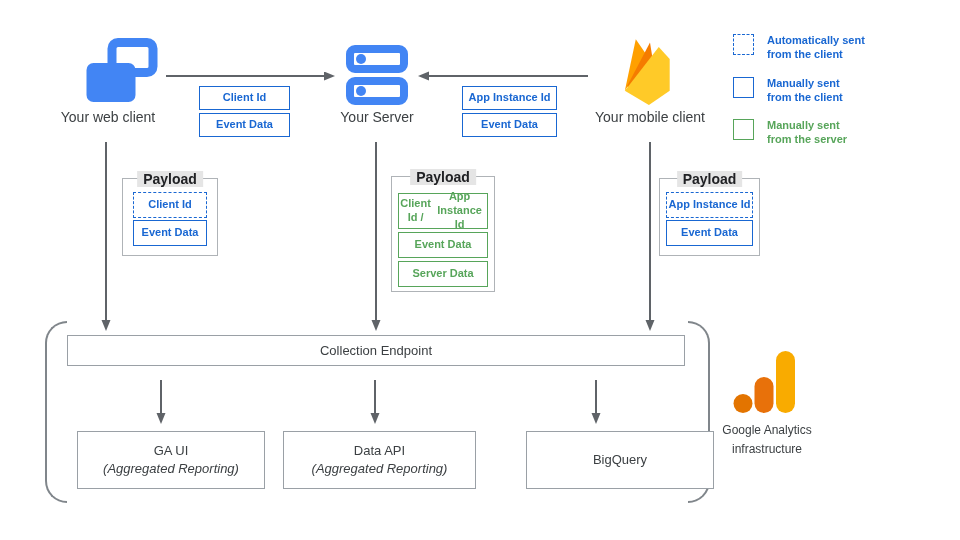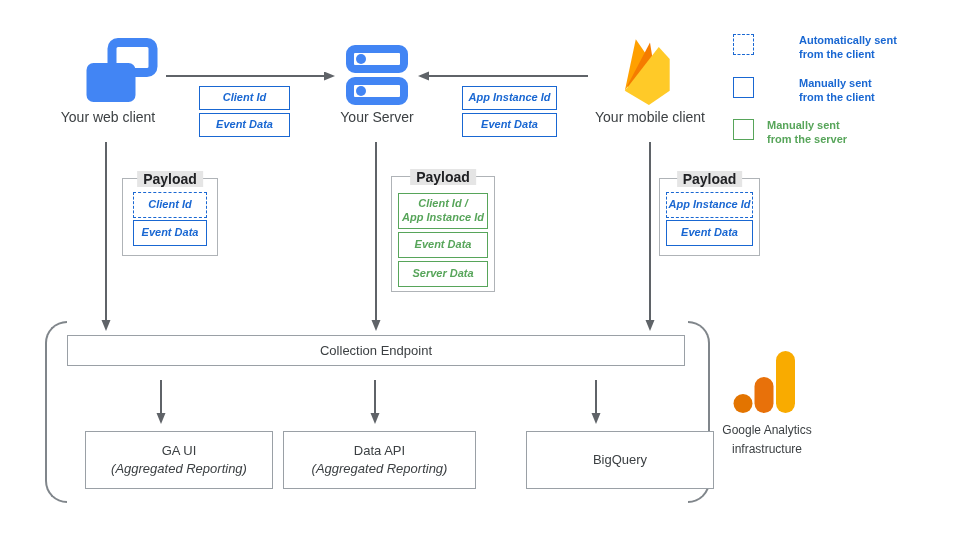--- a/index.html
+++ b/index.html
@@ -12,42 +12,42 @@
 
   .node-label {
     position:absolute; transform:translateX(-50%);
     font-size:14px; color:#3C4043; white-space:nowrap; 
   }
 
   .tag {
     position:absolute; box-sizing:border-box; background:#fff;
     border:1.5px solid #1967D2; color:#1967D2;
     display:flex; align-items:center; justify-content:center;
-    font-size:11px; font-weight:bold; text-align:center; line-height:1.25;font-style:italic;
+    font-size:11px; font-weight:bold; text-align:center; line-height:1.25;
   }
   .tag.dashed { border-style:dashed; }
   .tag.green { border-color:#57A55A; color:#57A55A; }
 
   .payload {
     position:absolute; box-sizing:border-box;
     border:1px solid #AFB3B7; background:#fff;
   }
   .payload-title {
     position:absolute; top:-8px; left:50%; transform:translateX(-50%);
     background:#e5e5e5; padding:0 6px; font-size:14px; font-weight:bold;
     color:#202124; white-space:nowrap;
   }
 
   .legend-item { position:absolute; display:flex; gap:13px; align-items:flex-start; }
   .legend-swatch { width:21px; height:21px; box-sizing:border-box; background:#fff; flex:none; }
   .legend-swatch.dashed-blue { border:1.5px dashed #1967D2; }
   .legend-swatch.solid-blue { border:1.5px solid #1967D2; }
   .legend-swatch.solid-green { border:1.5px solid #57A55A; }
   .legend-text { font-size:11px; font-weight:bold; line-height:14px; margin-top:-1px; }
-  .legend-text.blue { color:#1967D2;margin-left:32px; }
+  .legend-text.blue { color:#1967D2; }
   .legend-text.green { color:#57A55A; }
   .legend-text span { display:block; }
 
   .endpoint-box, .outbox {
     position:absolute; box-sizing:border-box; border:1px solid #9AA0A6; background:#fff;
     display:flex; flex-direction:column; align-items:center; justify-content:center;
     font-size:13px; color:#3C4043; text-align:center; line-height:1.35;
   }
   .outbox .sub { font-style:italic; }
 
@@ -120,21 +120,21 @@
 
   <div class="payload" style="left:122px;top:178px;width:96px;height:78px">
     <span class="payload-title">Payload</span>
   </div>
   <div class="tag dashed" style="left:133px;top:192px;width:74px;height:26px">Client Id</div>
   <div class="tag" style="left:133px;top:220px;width:74px;height:26px">Event Data</div>
 
   <div class="payload" style="left:391px;top:176px;width:104px;height:116px">
     <span class="payload-title">Payload</span>
   </div>
-  <div class="tag green" style="left:398px;top:193px;width:90px;height:36px;flex-direction:column">
+  <div class="tag green" style="left:398px;top:193px;width:90px;height:36px;flex-direction:row">
     <span>Client Id /</span>
     <span>App Instance Id</span>
   </div>
   <div class="tag green" style="left:398px;top:232px;width:90px;height:26px">Event Data</div>
   <div class="tag green" style="left:398px;top:261px;width:90px;height:26px">Server Data</div>
 
   <div class="payload" style="left:659px;top:178px;width:101px;height:78px">
     <span class="payload-title">Payload</span>
   </div>
   <div class="tag dashed" style="left:666px;top:192px;width:87px;height:26px">App Instance Id</div>
@@ -162,21 +162,21 @@
     </span>
   </div>
 
   <div class="bracket left"></div>
   <div class="bracket right"></div>
 
   <div class="endpoint-box" style="left:67px;top:335px;width:618px;height:31px">
     <span>Collection Endpoint</span>
   </div>
 
-  <div class="outbox" style="left:85px;top:431px;width:188px;height:58px">
+  <div class="outbox" style="left:77px;top:431px;width:188px;height:58px">
     <span>GA UI</span>
     <span class="sub">(Aggregated Reporting)</span>
   </div>
   <div class="outbox" style="left:283px;top:431px;width:193px;height:58px">
     <span>Data API</span>
     <span class="sub">(Aggregated Reporting)</span>
   </div>
   <div class="outbox" style="left:526px;top:431px;width:188px;height:58px">
     <span>BigQuery</span>
   </div>

